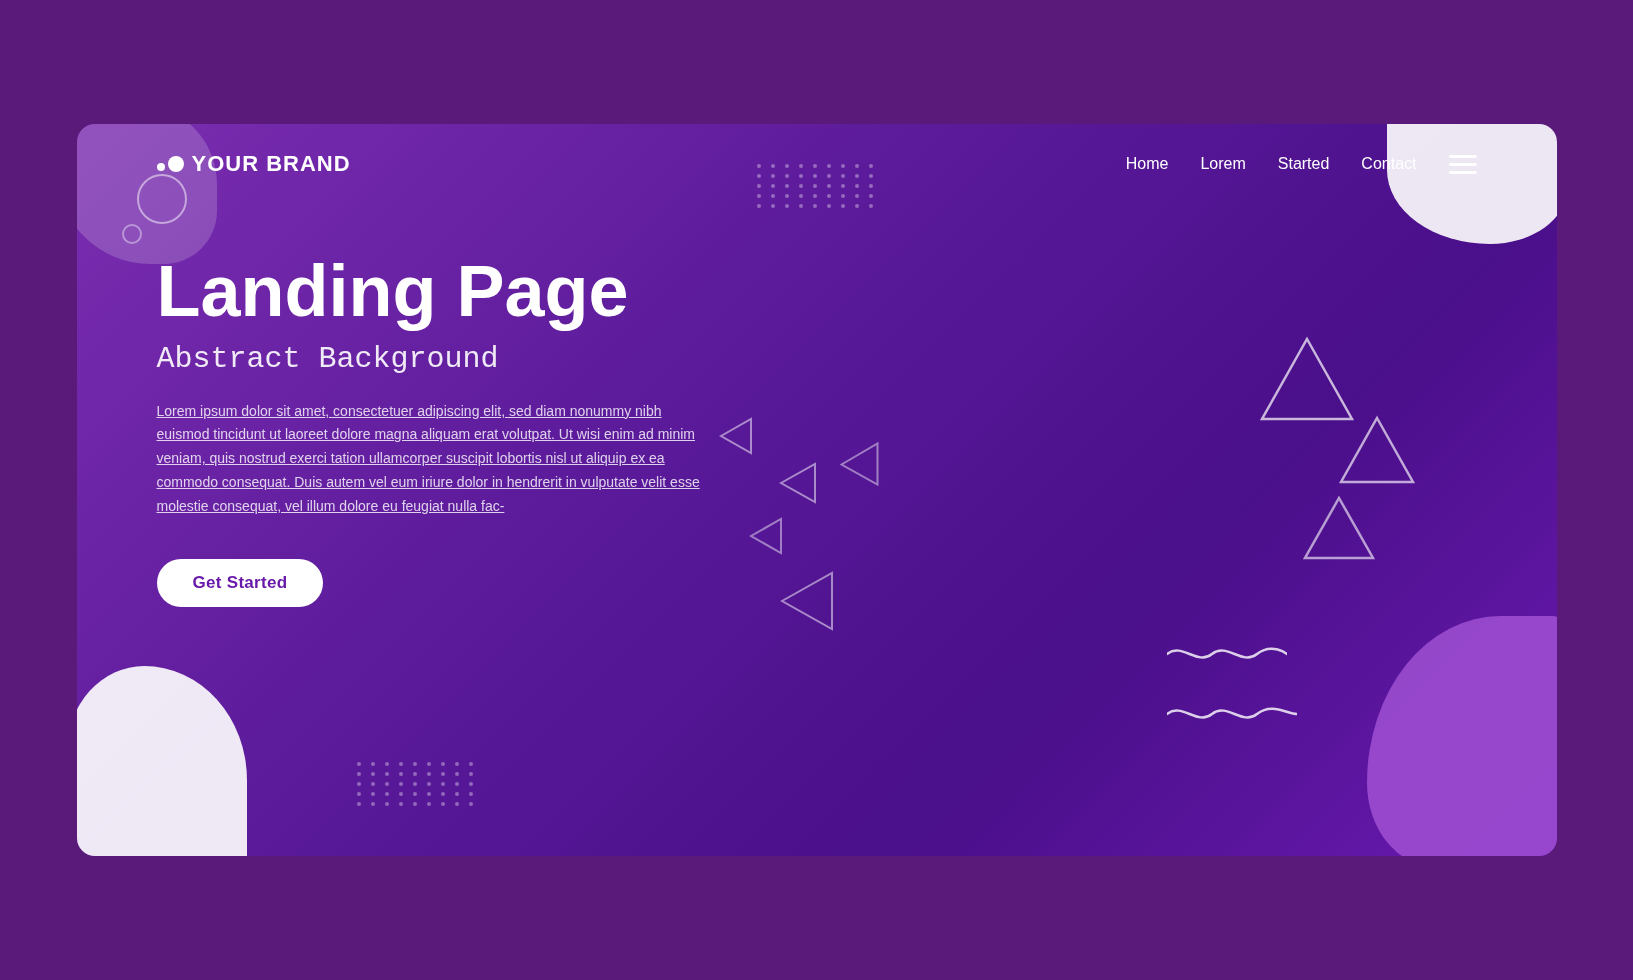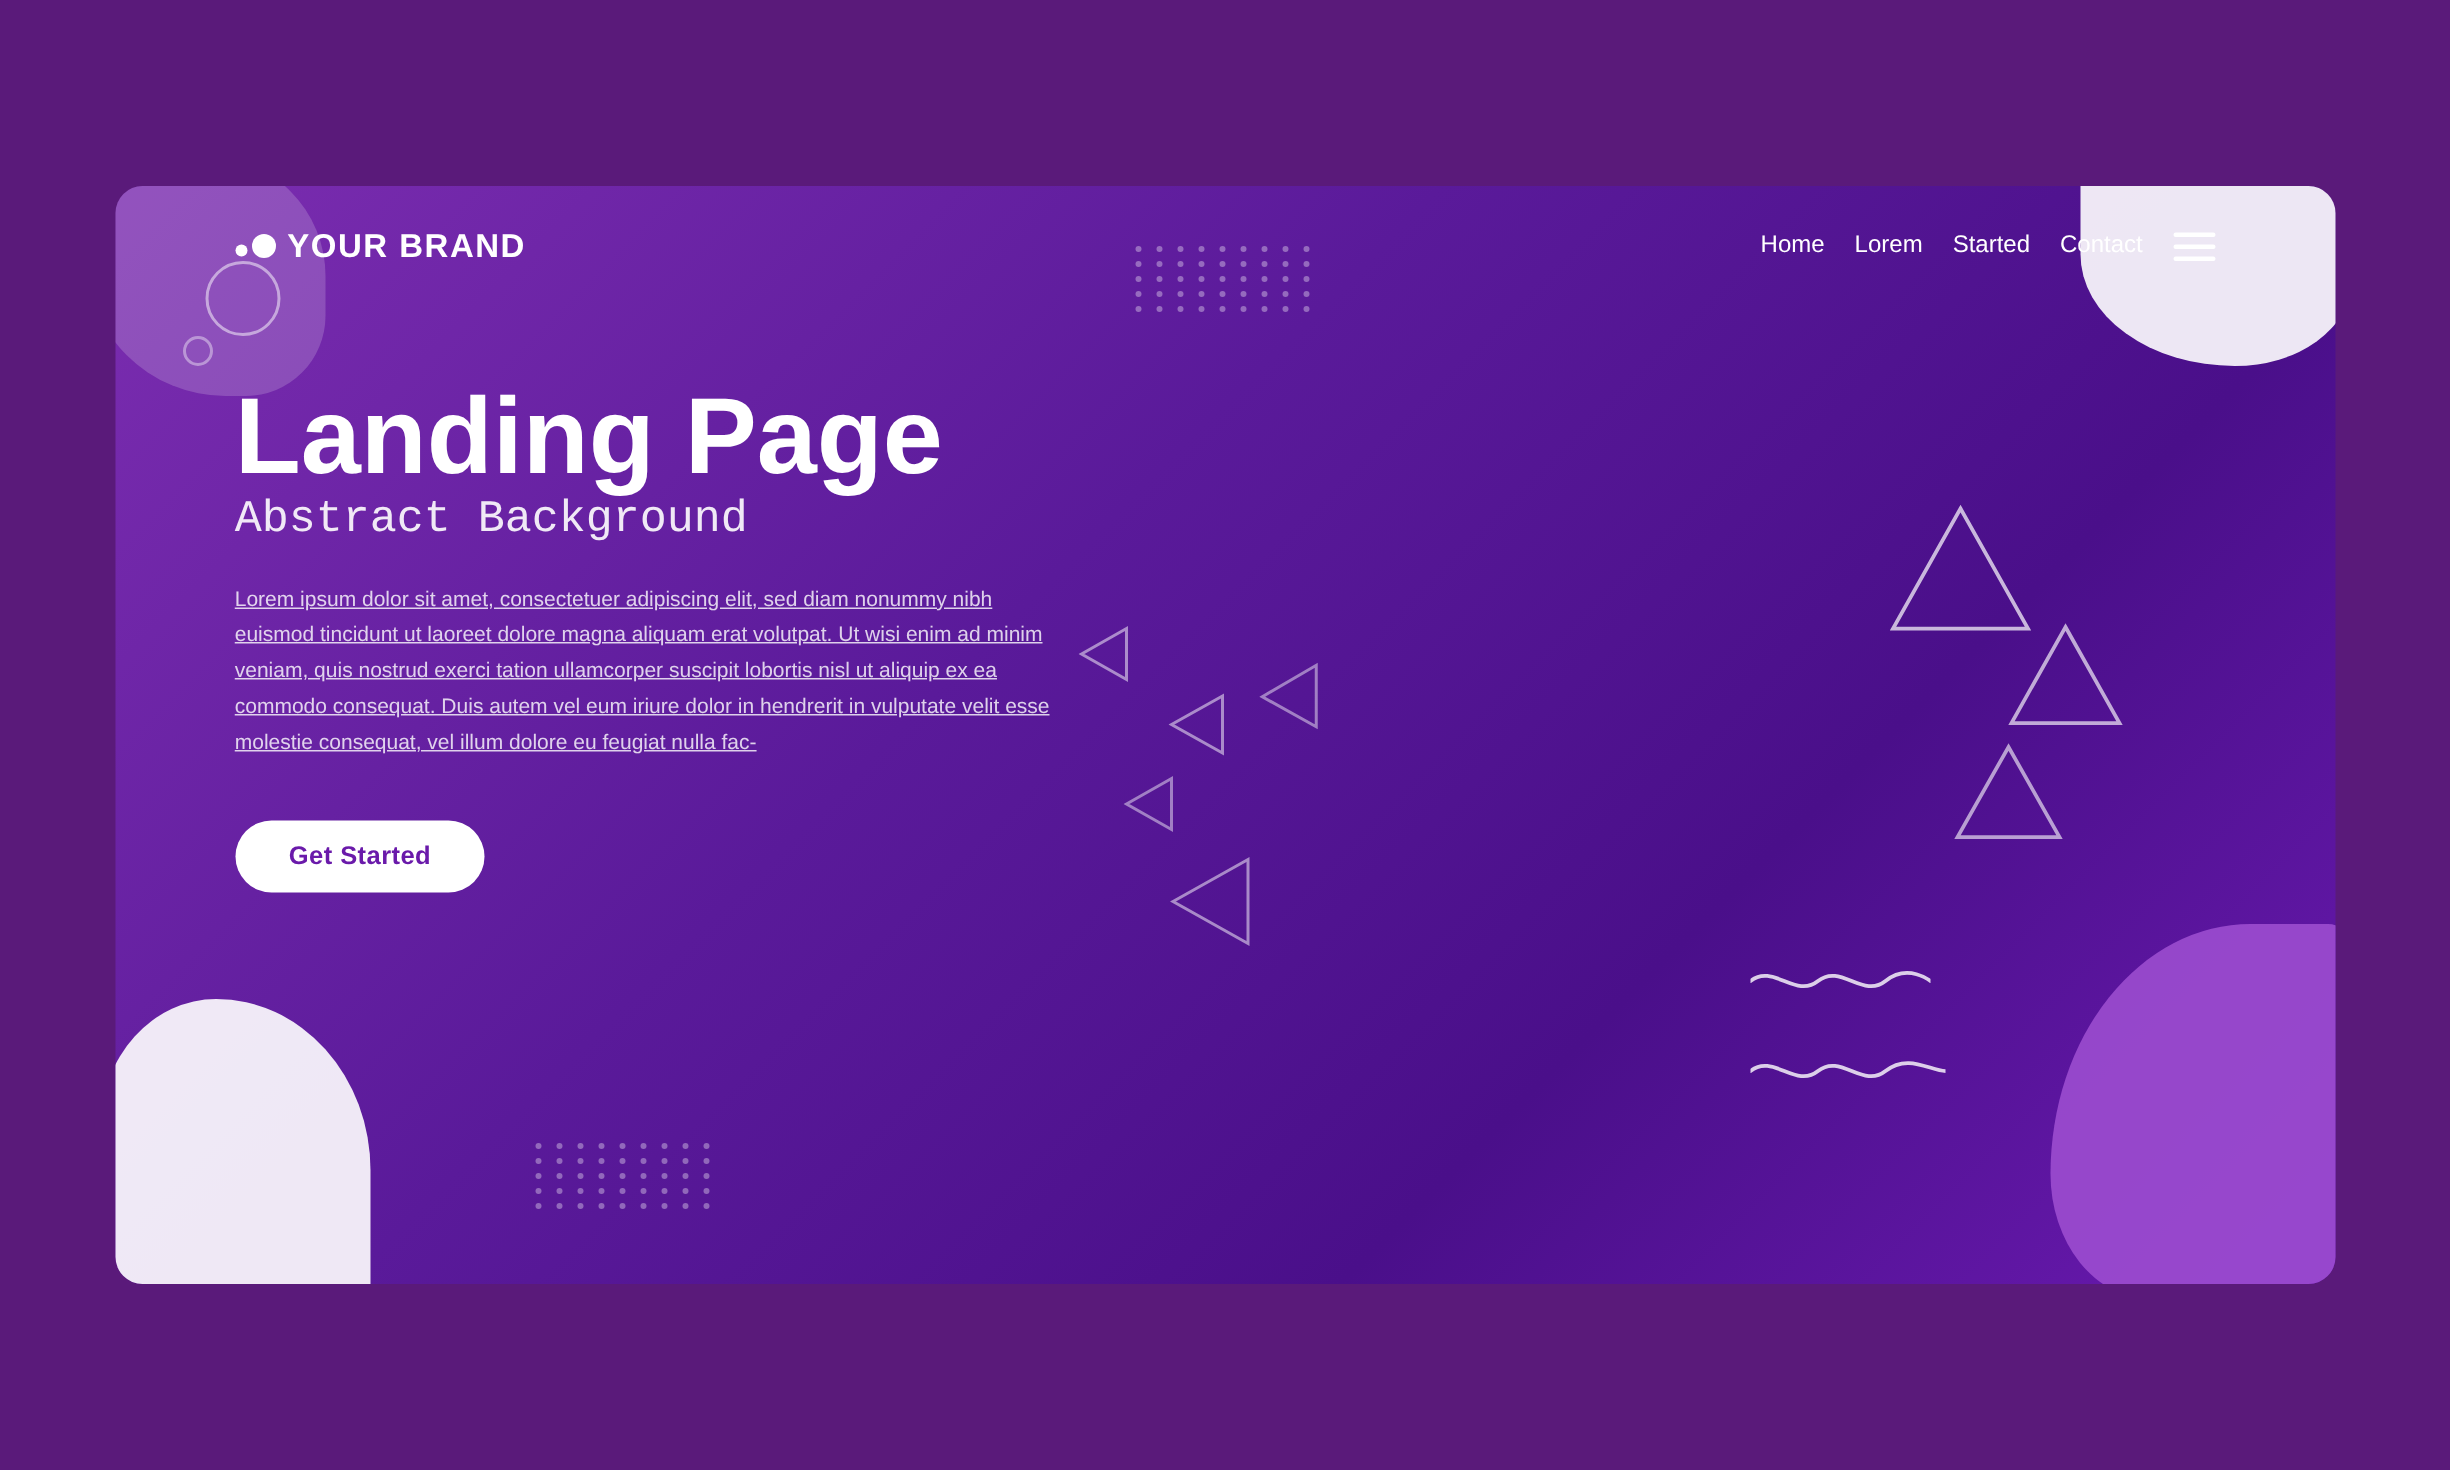--- a/index.html
+++ b/index.html
@@ -154,21 +154,21 @@
       width: 8px;
       height: 8px;
       background: white;
       border-radius: 50%;
       margin-bottom: -6px;
     }
 
     .nav-links {
       display: flex;
       align-items: center;
-      gap: 20px;
+      gap: 32px;
     }
 
     .nav-link {
       color: white;
       font-size: 16px;
       font-weight: 500;
       cursor: pointer;
       text-decoration: none;
     }
 
@@ -193,20 +193,21 @@
       left: 80px;
       max-width: 560px;
       z-index: 5;
     }
 
     .heading-main {
       font-size: 72px;
       font-weight: 900;
       color: white;
       line-height: 1.05;
+      margin-bottom: 12px;
     }
 
     .heading-sub {
       font-size: 30px;
       font-weight: 400;
       color: rgba(255,255,255,0.9);
       margin-bottom: 24px;
       font-family: Liberation Mono, monospace;
     }
 

